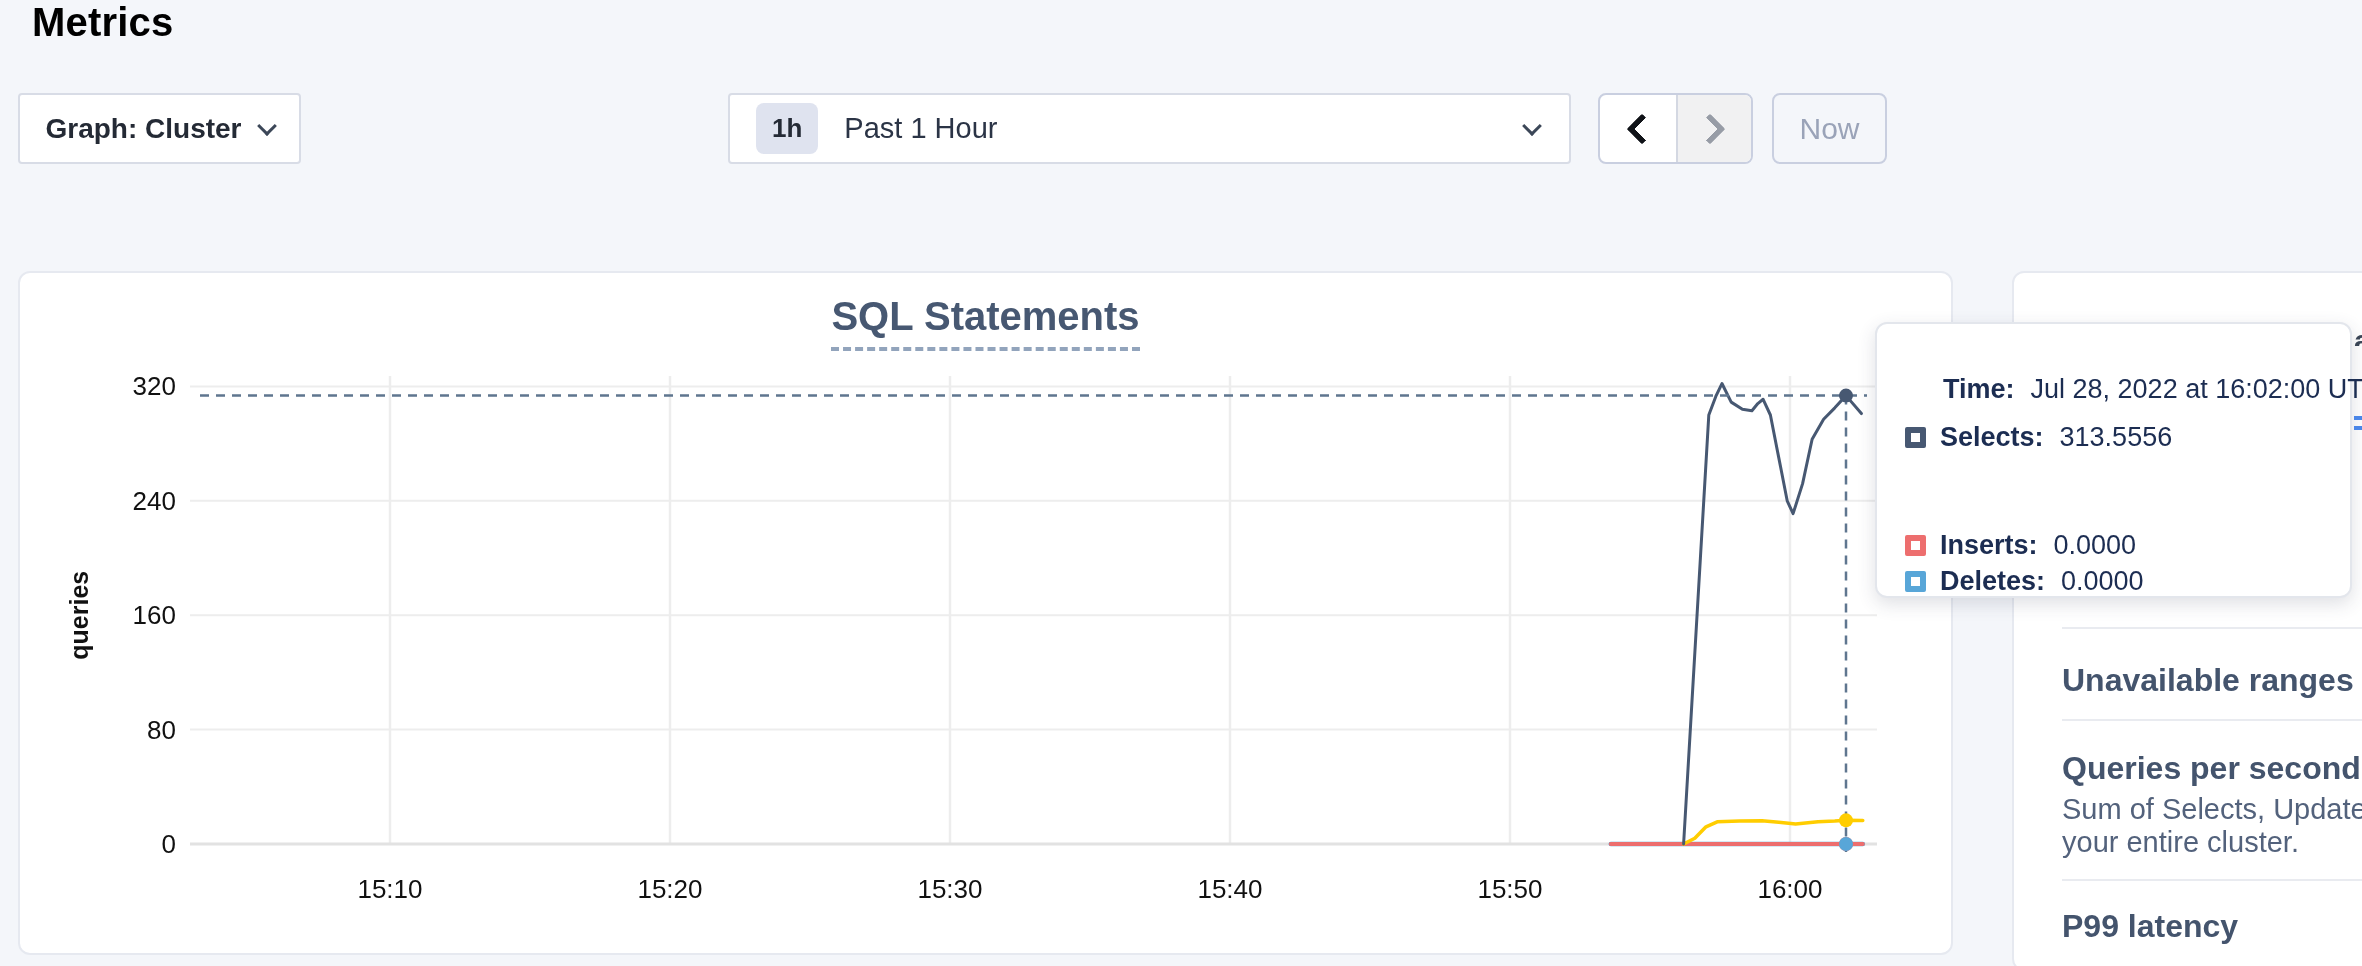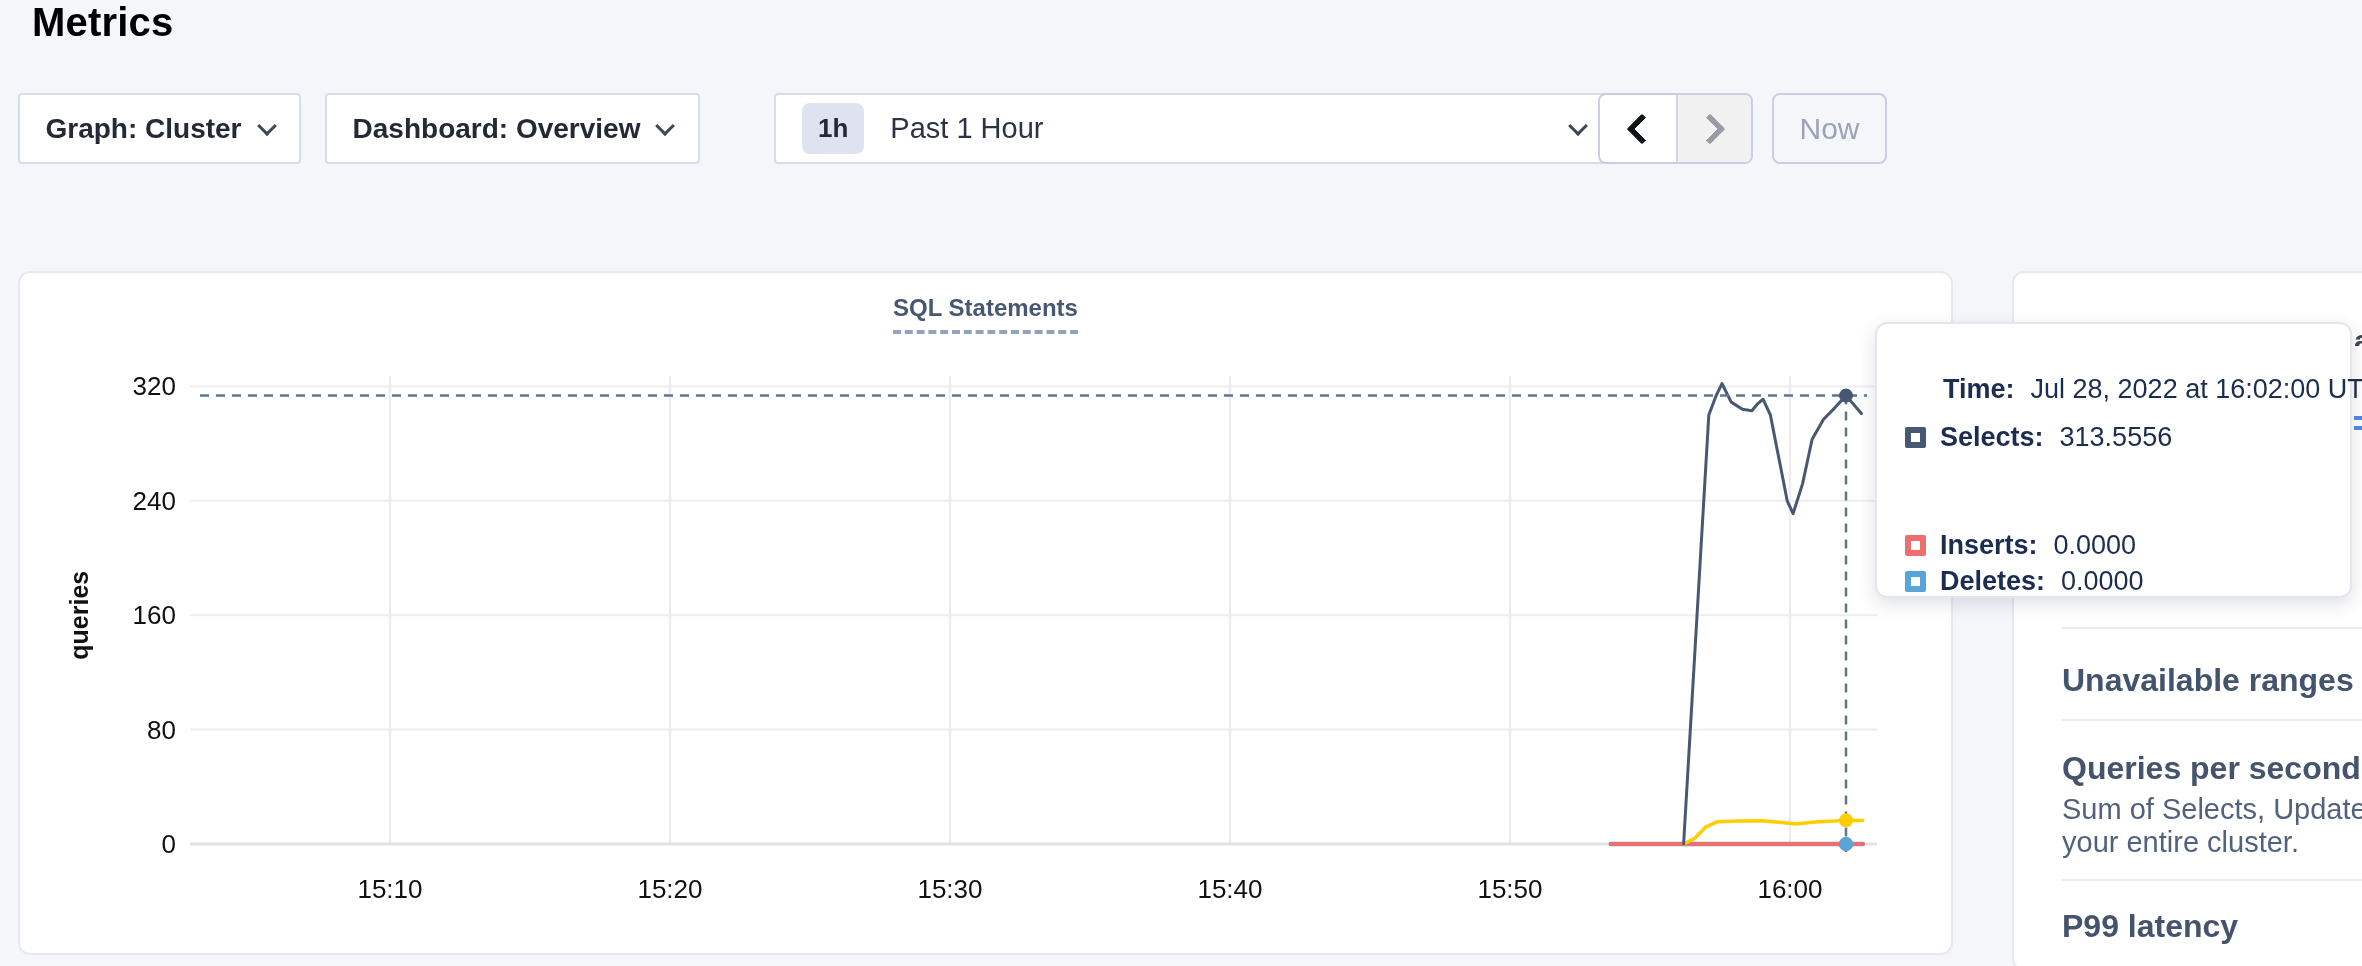--- a/index.html
+++ b/index.html
@@ -9,38 +9,38 @@
 
   .page-title { position:absolute; left:32px; top:0px; font-size:40px; font-weight:600; color:#000000; letter-spacing:.2px; }
 
   
   .ctl { position:absolute; top:93px; height:71px; background:#fff; border:2px solid #d8dce6; border-radius:4px; display:flex; align-items:center; cursor:pointer; }
   .dd1 { left:18px;  width:283px; justify-content:center; gap:18px; }
   .dd2 { left:325px; width:375px; justify-content:center; gap:18px; }
   .dd-label { font-size:28px; font-weight:700; color:#242a35; white-space:nowrap; }
   .chev-down { width:14px; height:14px; border-right:3px solid #3c4758; border-bottom:3px solid #3c4758; transform:rotate(45deg); margin-top:-6px; flex:none; }
 
-  .timepicker { left:728px; width:843px; padding:0 26px;margin-left:46px; }
+  .timepicker { left:728px; width:843px; padding:0 26px; }
   .time-badge { background:#dfe3ef; color:#242a35; font-weight:700; font-size:26px; border-radius:8px; padding:10px 16px; margin-right:26px; flex:none; }
   .time-label { font-size:29px; color:#2b3446; flex:1; }
   .timepicker .chev-down { margin-right:4px; }
 
   .arrow-group { position:absolute; left:1598px; top:93px; width:155px; height:71px; border:2px solid #c9cfe0; border-radius:8px; overflow:hidden; display:flex; background:#fff; }
   .arrow-half { width:50%; height:100%; display:flex; align-items:center; justify-content:center; cursor:pointer; }
   .arrow-half.next { background:#f1f1f2; border-left:2px solid #d4d8e2; cursor:default; }
   .arr { width:22px; height:22px; border-right:6px solid #101318; border-bottom:6px solid #101318; border-radius:2px; }
   .arr.left  { transform:rotate(135deg); margin-left:8px; }
   .arr.right { transform:rotate(-45deg); border-color:#979ca6; margin-right:8px; }
 
   .now-btn { position:absolute; left:1772px; top:93px; width:115px; height:71px; background:transparent; border:2px solid #c9cfe0; border-radius:8px; color:#9aa3b8; font-size:30px; font-weight:400; font-family:inherit; display:flex; align-items:center; justify-content:center; cursor:default; }
 
   
   .chart-card { position:absolute; left:18px; top:271px; width:1935px; height:684px; background:#fff; border:2px solid #e6e9f0; border-radius:12px; }
   .chart-title-wrap { position:absolute; left:18px; top:294px; width:1935px; text-align:center; z-index:2; }
-  .chart-title { display:inline-block; font-size:24px; font-weight:700; color:#475872; border-bottom:4px dashed #92a4bc; padding-bottom:8px; cursor:pointer; }
+  .chart-title { display:inline-block; font-size:40px; font-weight:700; color:#475872; border-bottom:4px dashed #92a4bc; padding-bottom:8px; cursor:pointer; }
 
   svg.plot { position:absolute; left:0; top:0; width:2362px; height:966px; z-index:1; pointer-events:none; }
 
   .side-card { position:absolute; left:2012px; top:271px; width:360px; height:700px; background:#fff; border:2px solid #e6e9f0; border-radius:12px 0 0 12px; z-index:2; }
   .side-divider { position:absolute; left:48px; right:0; height:0; border-top:2px solid #e9ebf0; }
   .side-heading { position:absolute; left:48px; right:0; font-size:32px; font-weight:700; color:#44546d; white-space:nowrap; }
   .side-desc { position:absolute; left:48px; right:0; font-size:29px; color:#53627c; white-space:nowrap; }
 
   
   .tooltip { position:absolute; left:1875px; top:322px; width:477px; height:276px; background:#fff; border:2px solid #e3e6ec; border-radius:12px; box-shadow:0 6px 18px rgba(55,65,90,.16); z-index:5; }
@@ -58,24 +58,20 @@
 
 <div id="app">
 
   <h1 class="page-title">Metrics</h1>
 
   <div class="ctl dd1">
     <span class="dd-label">Graph: Cluster</span>
     <span class="chev-down"></span>
   </div>
 
-  <div class="ctl dd2">
-    <span class="dd-label">Dashboard: Overview</span>
-    <span class="chev-down"></span>
-  </div>
 
   <div class="ctl timepicker">
     <span class="time-badge">1h</span>
     <span class="time-label">Past 1 Hour</span>
     <span class="chev-down"></span>
   </div>
 
   <div class="arrow-group">
     <div class="arrow-half prev">
       <span class="arr left"></span>

